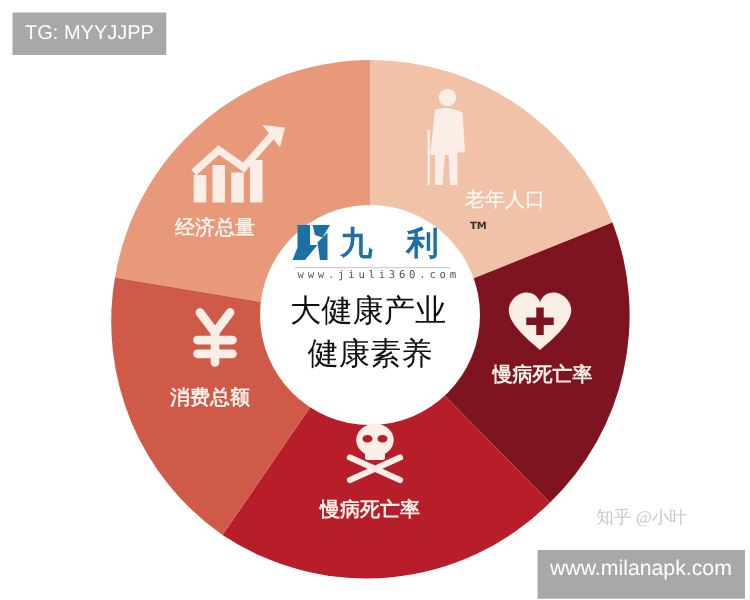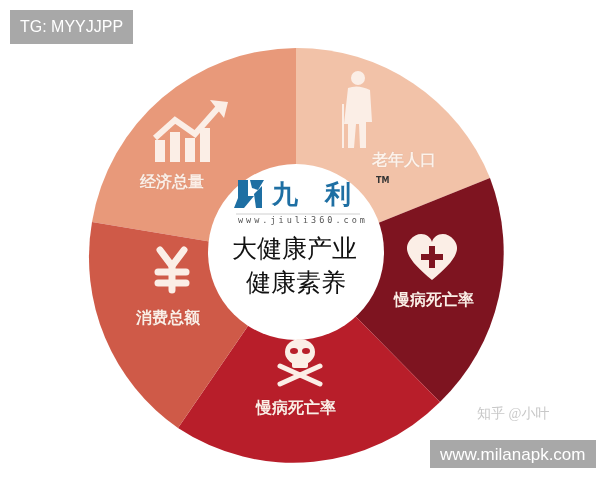--- a/index.html
+++ b/index.html
@@ -7,21 +7,21 @@
     width: 600px; height: 480px; background: #ffffff;
     position: relative; overflow: hidden;
     font-family: "DejaVu Sans", sans-serif;
   }
   .badge {
     position: absolute; background: #a8a8a8; color: #ffffff;
     font-family: "Liberation Sans", sans-serif; font-size: 16px;
     padding: 2px 10px; line-height: 30px; height: 30px;
   }
   #tg-badge { left: 10px; top: 10px; }
-  #site-badge { left: 430px; top: 440px; height: 28px; line-height: 29px; padding: 0 10px; font-size: 17px; }
+  #site-badge { left: 430px; top: 440px; height: 39px; line-height: 29px; padding: 0 10px; font-size: 17px; }
   #watermark {
     position: absolute; left: 477px; top: 405px; color: #c8c8c8;
     font-size: 14px; font-family: Liberation Serif, serif;
   }
   svg#wheel { position: absolute; left: 0; top: 0; }
   .seg-label {
     position: absolute; color: #fbeee6; font-family: "DejaVu Serif", serif;
     font-weight: bold; font-size: 16px; white-space: nowrap;
     text-shadow: 0 0 1px rgba(0,0,0,0.15);
   }

